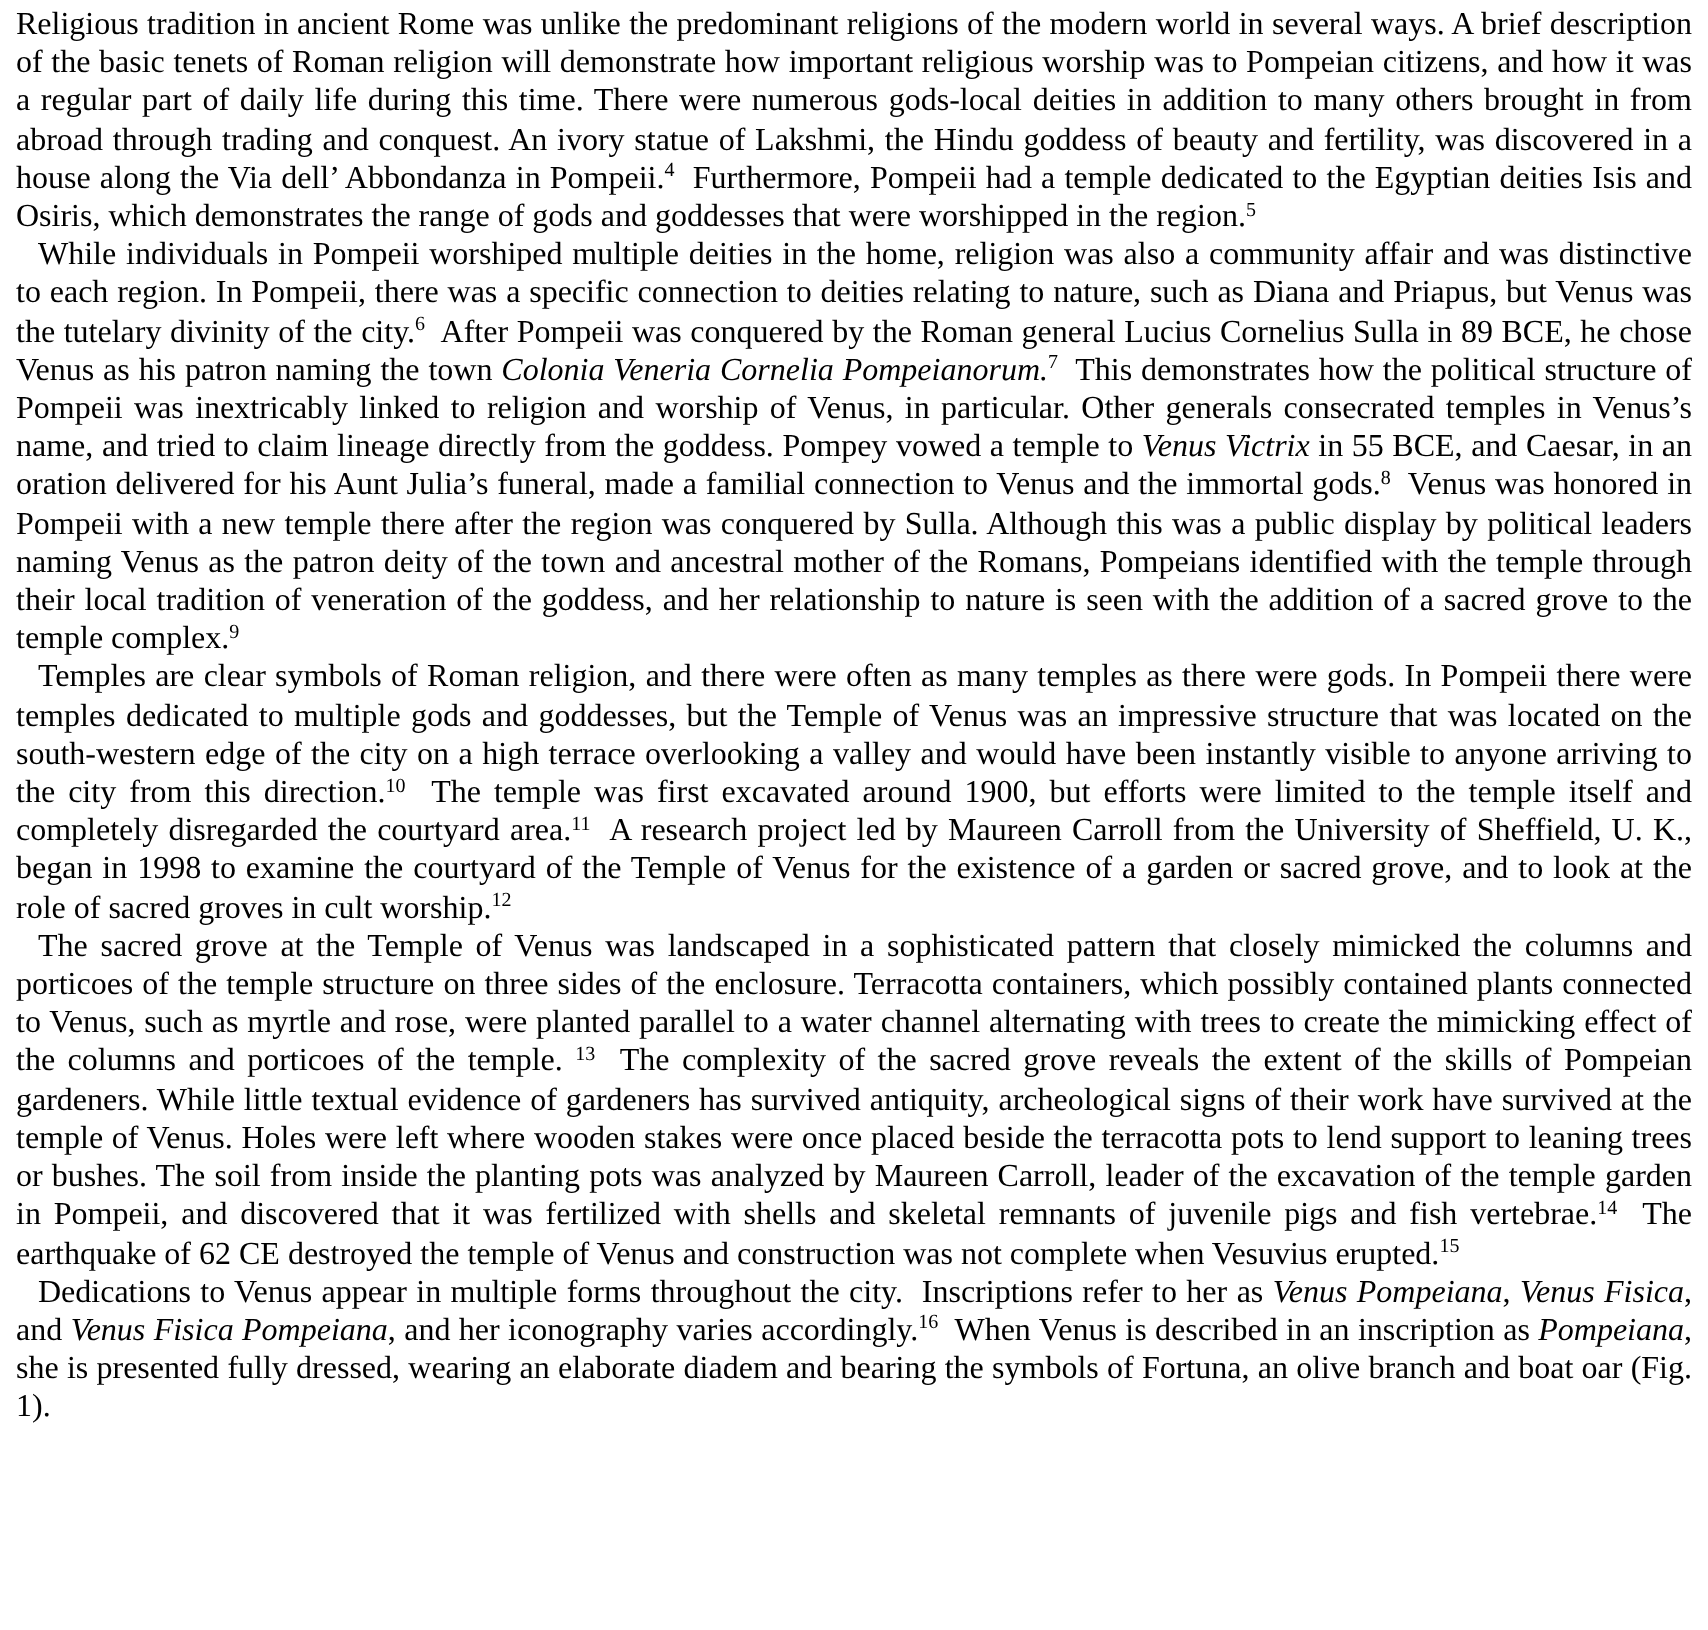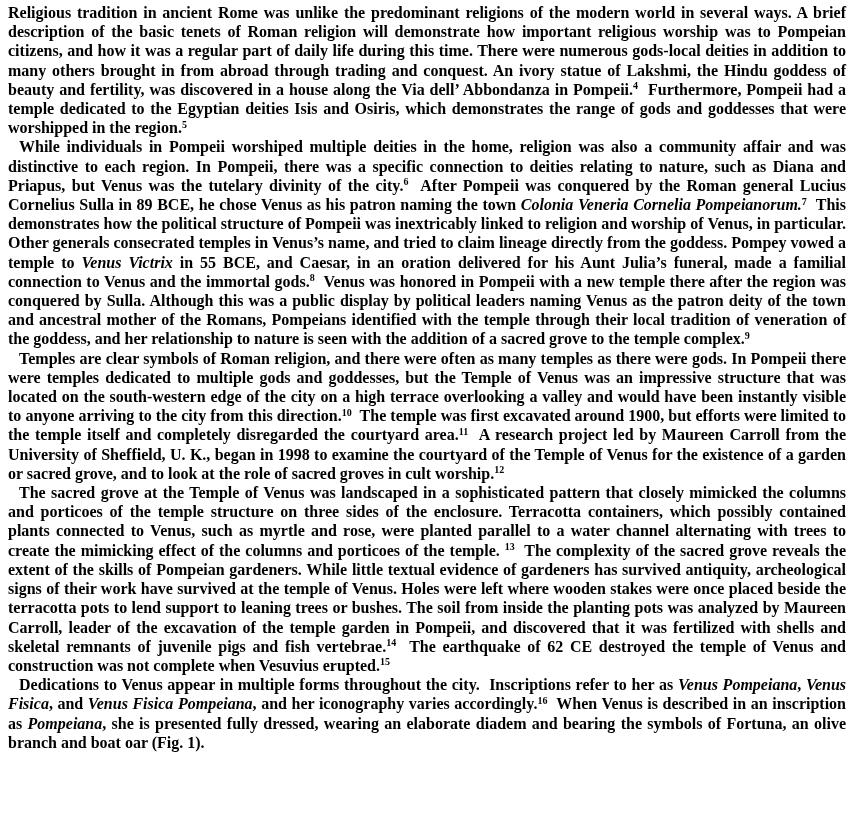--- a/index.html
+++ b/index.html
@@ -17,21 +17,20 @@
     font-family: "Liberation Serif", serif;
     font-size: 16px;
     line-height: 19.2px;
     text-align: justify;
     overflow: hidden;
   }
   p.doc-paragraph {
     margin: 0;
     padding: 0;
     text-indent: 11px;
-    font-weight: bold;
   }
   p.doc-paragraph.no-indent {
     text-indent: 0;
   }
   em {
     font-style: italic;
     margin-top: 20px;
   }
   sup {
     font-size: 10px;

